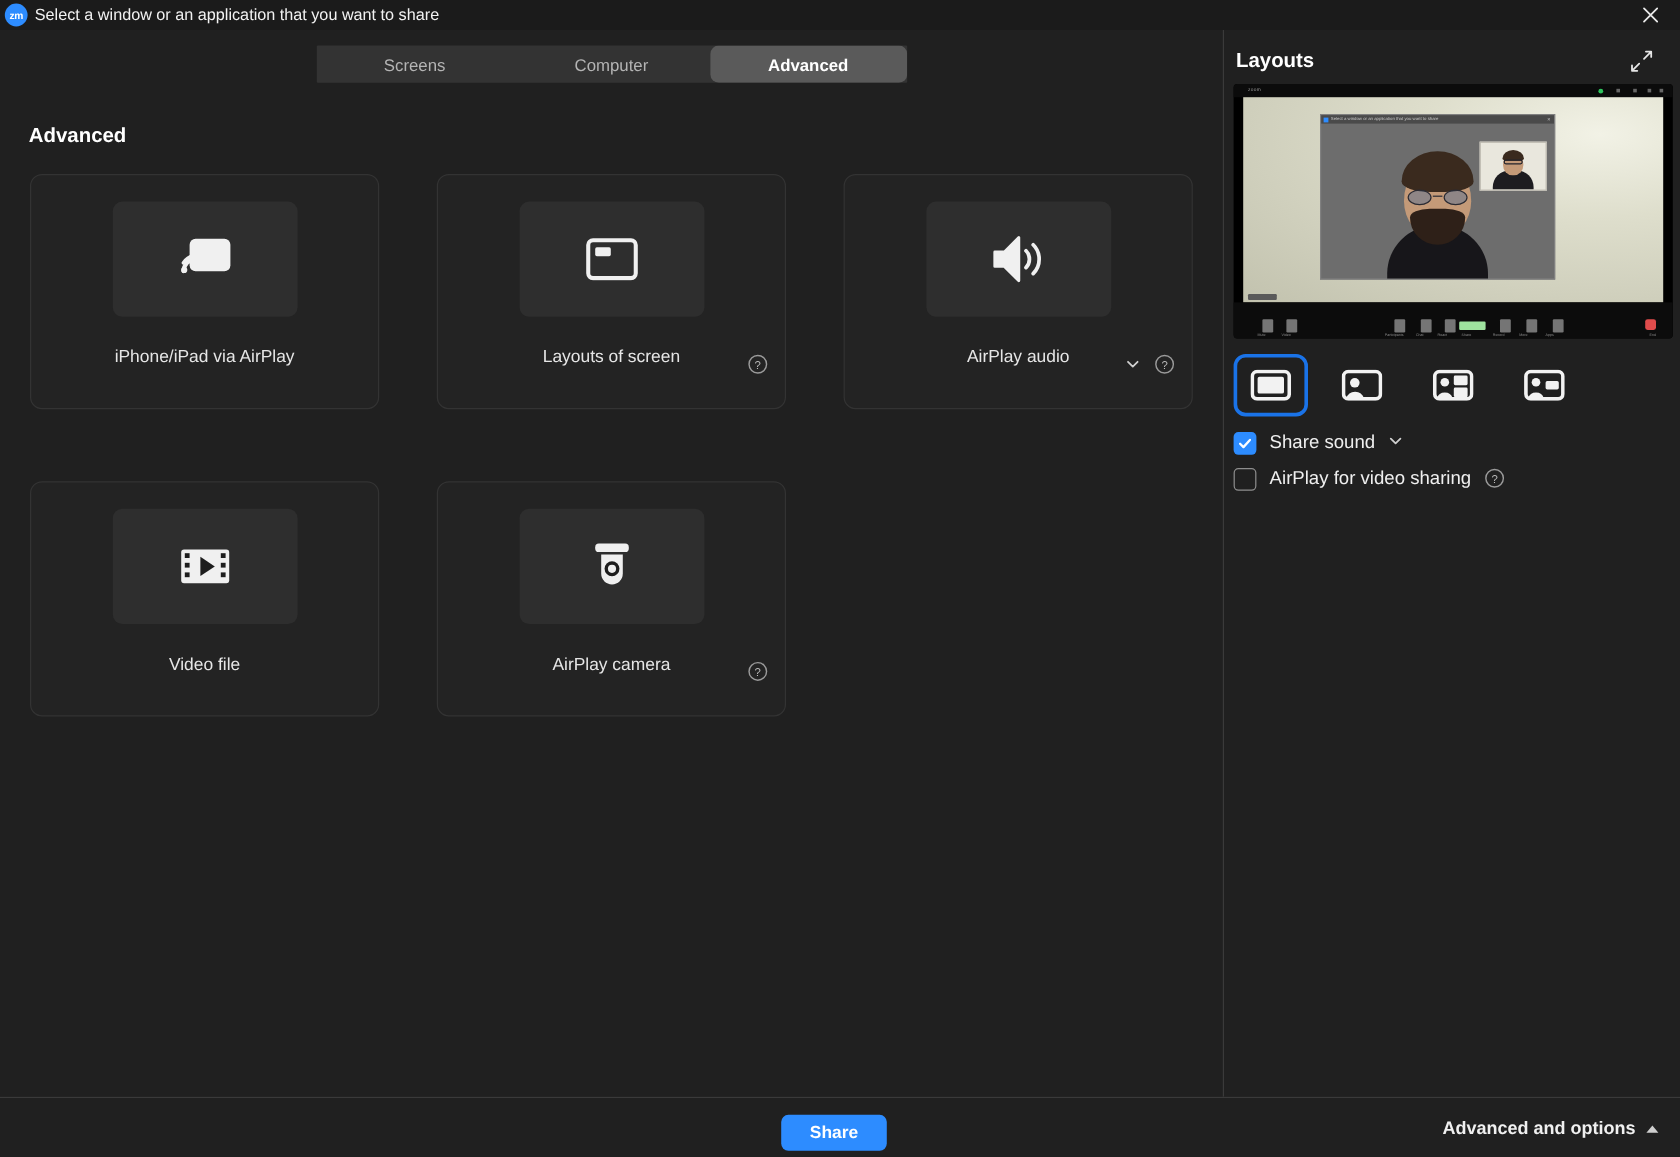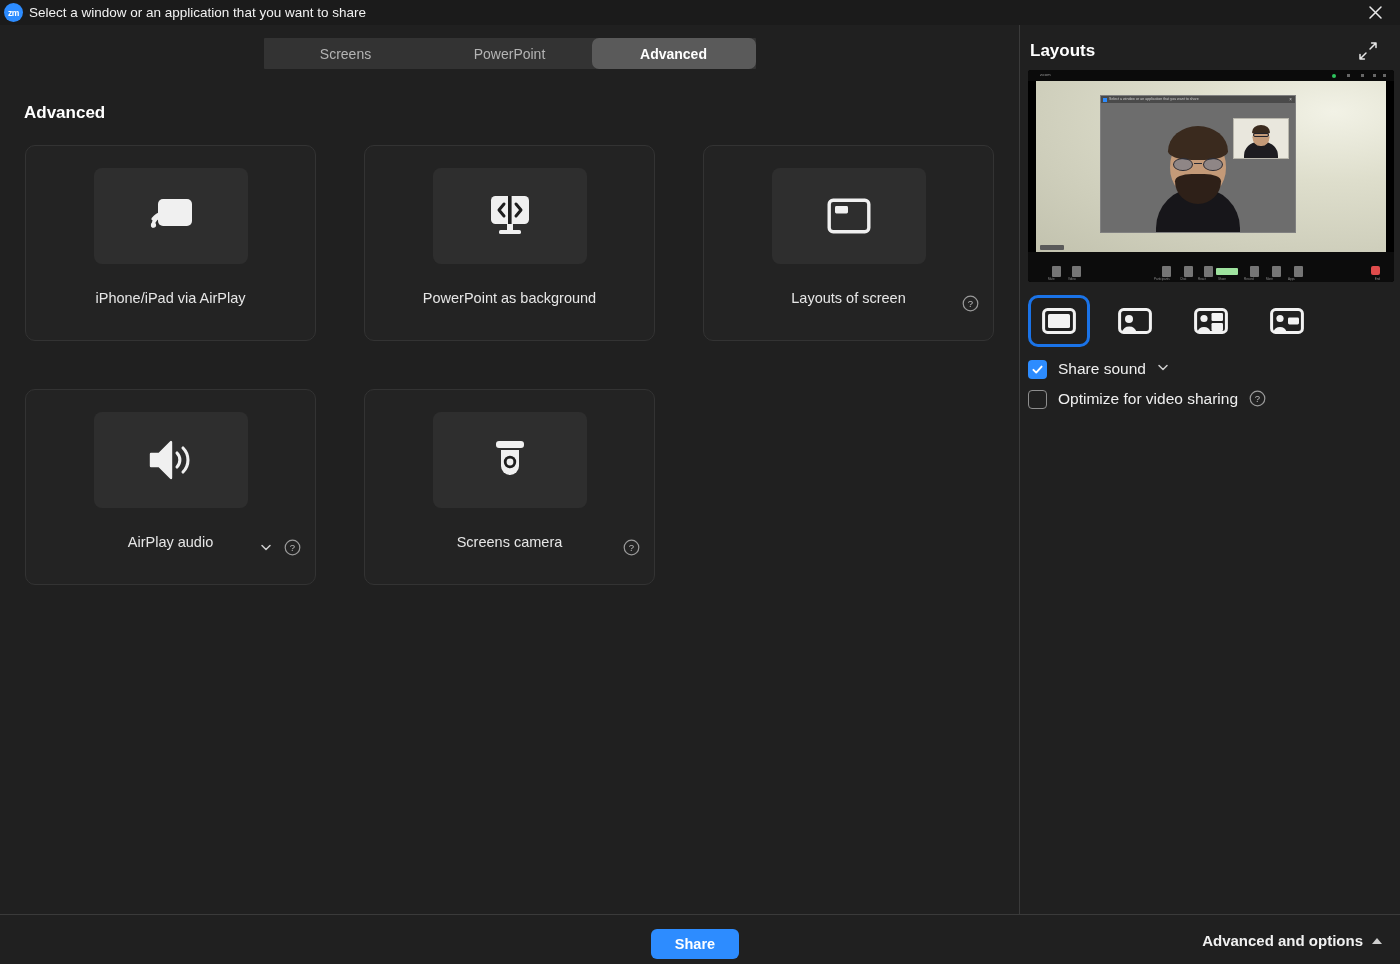--- a/index.html
+++ b/index.html
@@ -113,21 +113,21 @@
     font-size: 17px;
     font-weight: bold;
     color: #ffffff;
     margin: 34px 0 0 24px;
   }
 
   
   .card-grid {
     display: grid;
     grid-template-columns: 291px 291px 291px;
-    gap: 48px 48px;
+    gap: 60px 48px;
     margin: 22px 0 0 25px;
   }
   .card {
     height: 196px;
     background: #232323;
     border: 1px solid #333333;
     border-radius: 10px;
     position: relative;
     display: flex;
     flex-direction: column;
@@ -413,21 +413,21 @@
     </div>
   </div>
 
   <div class="body-split">
 
     <div class="main-pane">
 
       <div class="tabbar-wrap">
         <div class="tabbar">
           <div class="tab">Screens</div>
-          <div class="tab">PowerPoint</div>
+          <div class="tab">Computer</div>
           <div class="tab active">Advanced</div>
         </div>
       </div>
 
       <div class="section-title">Advanced</div>
 
       <div class="card-grid">
 
         <div class="card">
           <div class="card-icon-tile">
@@ -437,35 +437,20 @@
               <path d="M8 25.5 a16.5 16.5 0 0 1 16.5 -16.5" stroke="#f0f0f0" stroke-width="3.4" fill="none" stroke-linecap="round" opacity="0"></path>
               <path d="M8 25 a14 14 0 0 1 9.5 -6" stroke="#f0f0f0" stroke-width="3.2" fill="none" stroke-linecap="round"></path>
               <circle cx="8.5" cy="31" r="2.6" fill="#f0f0f0"></circle>
             </svg>
           </div>
           <div class="card-label-row">
             <div class="card-label">iPhone/iPad via AirPlay</div>
           </div>
         </div>
 
-        <div class="card">
-          <div class="card-icon-tile">
-            <svg class="ico" width="48" height="46" viewBox="0 0 48 46" aria-hidden="true">
-              <rect x="5" y="3" width="38" height="28" rx="4.5" fill="#f0f0f0"></rect>
-              <rect x="22" y="3" width="3.6" height="28" fill="#1e1e1e"></rect>
-              <path d="M18 11 L13 17 L18 23" stroke="#1e1e1e" stroke-width="3" fill="none" stroke-linecap="round" stroke-linejoin="round"></path>
-              <path d="M30 11 L35 17 L30 23" stroke="#1e1e1e" stroke-width="3" fill="none" stroke-linecap="round" stroke-linejoin="round"></path>
-              <rect x="21" y="31" width="6" height="6" fill="#f0f0f0"></rect>
-              <rect x="13" y="37" width="22" height="4" rx="1.6" fill="#f0f0f0"></rect>
-            </svg>
-          </div>
-          <div class="card-label-row">
-            <div class="card-label">PowerPoint as background</div>
-          </div>
-        </div>
 
         <div class="card">
           <div class="card-icon-tile">
             <svg class="ico" width="44" height="36" viewBox="0 0 44 36" aria-hidden="true">
               <rect x="2.2" y="2.2" width="39.6" height="31.6" rx="4" fill="none" stroke="#f0f0f0" stroke-width="3.4"></rect>
               <rect x="8" y="8" width="13" height="7.5" rx="1.4" fill="#f0f0f0"></rect>
             </svg>
           </div>
           <div class="card-label-row">
             <div class="card-label">Layouts of screen</div>
@@ -495,33 +480,50 @@
             </svg>
           </div>
           <div class="help-icon">
             <svg class="ico" width="17" height="17" viewBox="0 0 17 17" aria-hidden="true">
               <circle cx="8.5" cy="8.5" r="7.3" fill="none" stroke="#9a9a9a" stroke-width="1.2"></circle>
               <text x="8.5" y="12.2" font-family="Liberation Sans, sans-serif" font-size="9.5" fill="#bdbdbd" text-anchor="middle">?</text>
             </svg>
           </div>
         </div>
 
+        <div class="card">
+          <div class="card-icon-tile">
+            <svg class="ico" width="46" height="38" viewBox="0 0 46 38" aria-hidden="true">
+              <rect x="3" y="5" width="40" height="28" rx="2.4" fill="#f0f0f0"></rect>
+              <rect x="6" y="8" width="4" height="4" fill="#1e1e1e"></rect>
+              <rect x="6" y="16" width="4" height="4" fill="#1e1e1e"></rect>
+              <rect x="6" y="24" width="4" height="4" fill="#1e1e1e"></rect>
+              <rect x="36" y="8" width="4" height="4" fill="#1e1e1e"></rect>
+              <rect x="36" y="16" width="4" height="4" fill="#1e1e1e"></rect>
+              <rect x="36" y="24" width="4" height="4" fill="#1e1e1e"></rect>
+              <path d="M19 11 L31 19 L19 27 Z" fill="#1e1e1e"></path>
+            </svg>
+          </div>
+          <div class="card-label-row">
+            <div class="card-label">Video file</div>
+          </div>
+        </div>
 
         <div class="card">
           <div class="card-icon-tile">
             <svg class="ico" width="44" height="48" viewBox="0 0 44 48" aria-hidden="true">
               <rect x="8" y="5" width="28" height="7" rx="3" fill="#f0f0f0"></rect>
               <path d="M13 14 h18 v16 a9 9 0 0 1 -18 0 Z" fill="#f0f0f0"></path>
               <circle cx="22" cy="26" r="8" fill="#f0f0f0"></circle>
               <circle cx="22" cy="26" r="6.2" fill="#1e1e1e"></circle>
               <circle cx="22" cy="26" r="3.4" fill="#f0f0f0"></circle>
             </svg>
           </div>
           <div class="card-label-row">
-            <div class="card-label">Screens camera</div>
+            <div class="card-label">AirPlay camera</div>
           </div>
           <div class="help-icon">
             <svg class="ico" width="17" height="17" viewBox="0 0 17 17" aria-hidden="true">
               <circle cx="8.5" cy="8.5" r="7.3" fill="none" stroke="#9a9a9a" stroke-width="1.2"></circle>
               <text x="8.5" y="12.2" font-family="Liberation Sans, sans-serif" font-size="9.5" fill="#bdbdbd" text-anchor="middle">?</text>
             </svg>
           </div>
         </div>
 
       </div>
@@ -646,21 +648,21 @@
         <div class="opt-label">Share sound</div>
         <div style="margin-left:10px;width:14px;height:14px;">
           <svg class="ico" width="14" height="14" viewBox="0 0 14 14" aria-hidden="true">
             <path d="M3 5.5 L7 9.5 L11 5.5" stroke="#cfcfcf" stroke-width="1.5" fill="none" stroke-linecap="round" stroke-linejoin="round"></path>
           </svg>
         </div>
       </div>
 
       <div class="opt-row second">
         <div class="cb unchecked"></div>
-        <div class="opt-label">Optimize for video sharing</div>
+        <div class="opt-label">AirPlay for video sharing</div>
         <div style="margin-left:11px;width:17px;height:17px;">
           <svg class="ico" width="17" height="17" viewBox="0 0 17 17" aria-hidden="true">
             <circle cx="8.5" cy="8.5" r="7.3" fill="none" stroke="#9a9a9a" stroke-width="1.2"></circle>
             <text x="8.5" y="12.2" font-family="Liberation Sans, sans-serif" font-size="9.5" fill="#bdbdbd" text-anchor="middle">?</text>
           </svg>
         </div>
       </div>
 
     </div>
   </div>

